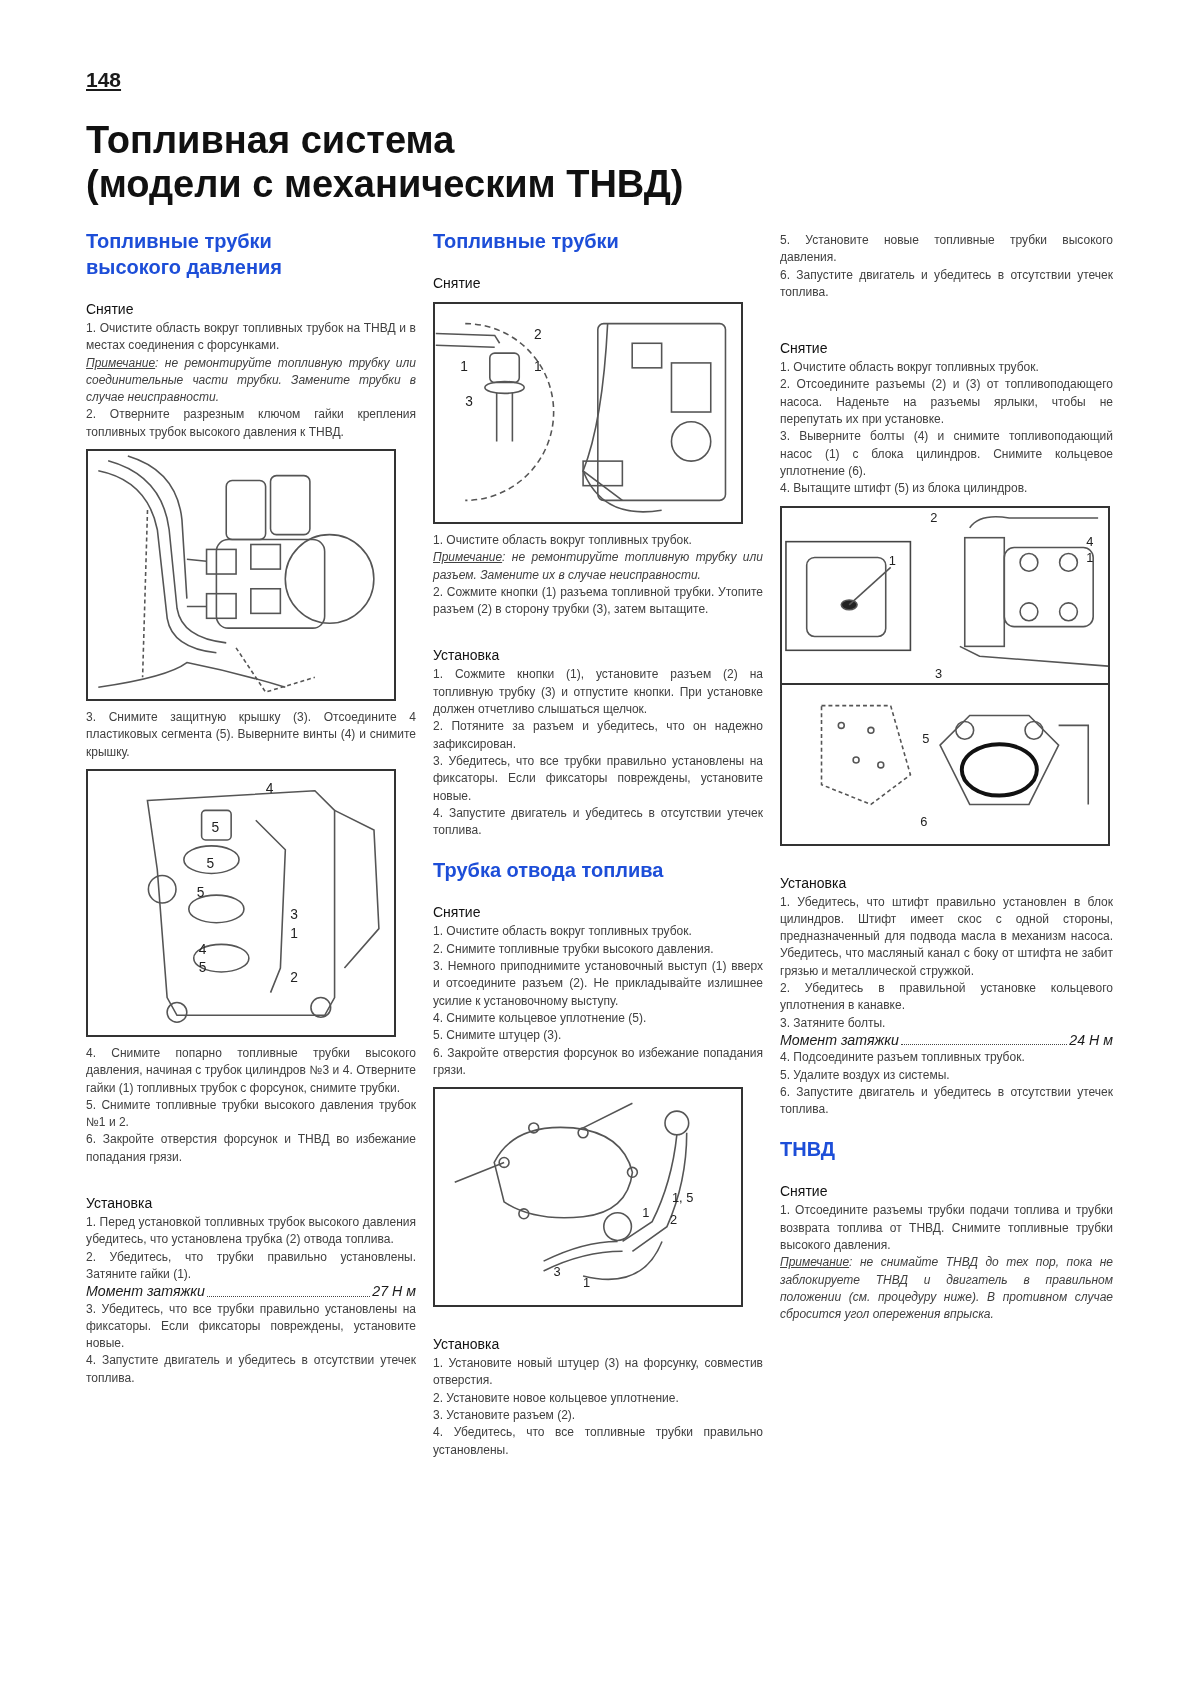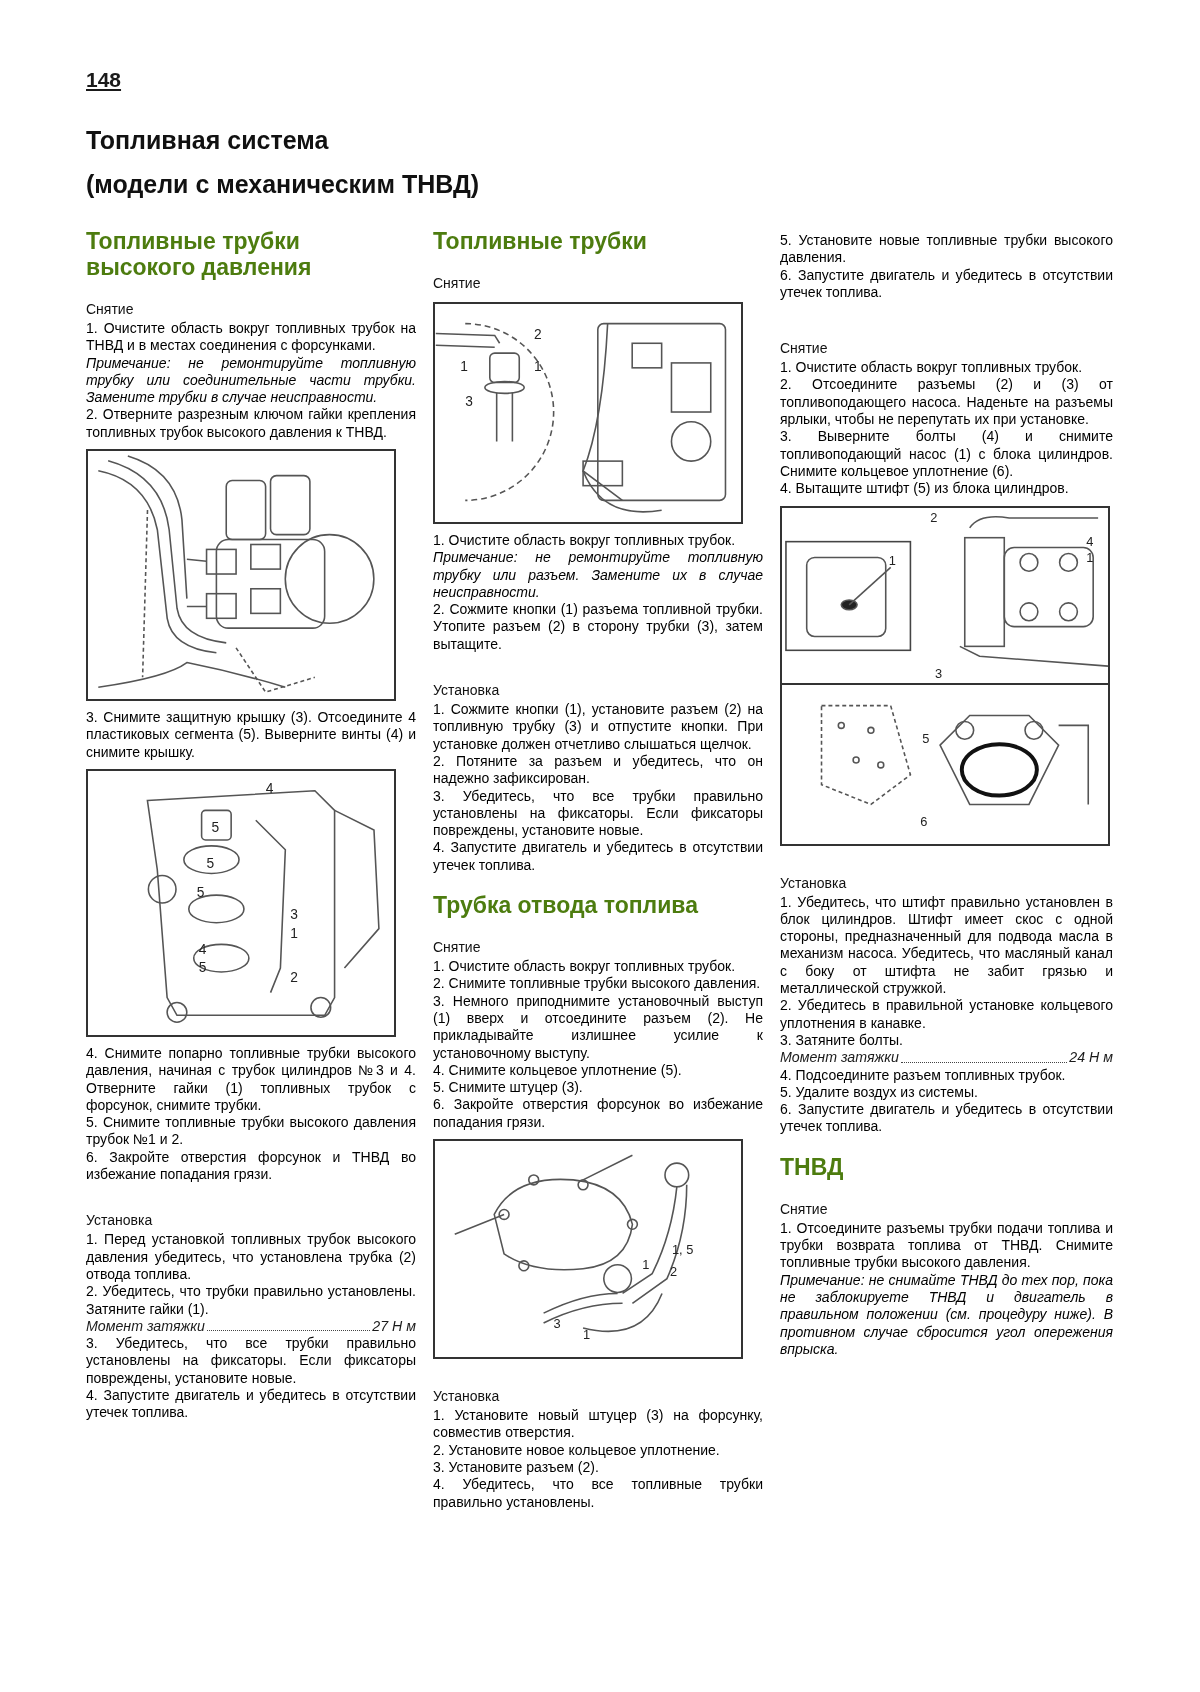--- a/index.html
+++ b/index.html
@@ -1,28 +1,28 @@
 <!DOCTYPE html>
 <html><head>
 <meta charset="utf-8">
 <style>
   * { box-sizing: border-box; margin: 0; padding: 0; }
   html, body { width: 1200px; height: 1692px; background: #ffffff; }
   body { font-family: "Liberation Sans", sans-serif; color: #1a1a1a; position: relative; overflow: hidden; }
   .page-number { position: absolute; left: 86px; top: 68px; font-size: 21px; font-weight: bold; text-decoration: underline; }
-  .page-title { position: absolute; left: 86px; top: 118px; font-size: 25px; font-weight: bold; line-height: 44px; color: #111; }
+  .page-title { position: absolute; left: 86px; top: 118px; font-size: 38px; font-weight: bold; line-height: 44px; color: #111; }
   .col { position: absolute; top: 228px; }
   .col1 { left: 86px; width: 330px; }
   .col2 { left: 433px; width: 330px; }
   .col3 { left: 780px; width: 333px; top: 232px; }
-  .h2 { font-size: 23px; font-weight: bold; line-height: 26px; color: #4d7c0f; }
+  .h2 { font-size: 20px; font-weight: bold; line-height: 26px; color: #1d4ed8; }
   .h3 { font-size: 14px; font-weight: normal; line-height: 22px; color: #111; margin-top: 18px; }
-  .p { font-size: 14px; line-height: 17.3px; text-align: justify; color: #000000; }
+  .p { font-size: 12px; line-height: 17.3px; text-align: justify; color: #404040; }
   .note { font-style: italic; }
-  .note .nlabel { }
+  .note .nlabel { text-decoration: underline; }
   .torque { font-style: italic; display: flex; font-size: 14.2px; line-height: 17.3px; }
   .torque .dots { flex: 1; border-bottom: 1px dotted #444; margin: 0 2px 4px 2px; }
   .fig { border: 2px solid #333; background: #fff; position: relative; overflow: hidden; }
   .fig svg { display: block; width: 100%; height: 100%; }
   .gap-s { height: 8px; }
   .gap-m { height: 18px; }
 </style>
 </head>
 <body>
 

